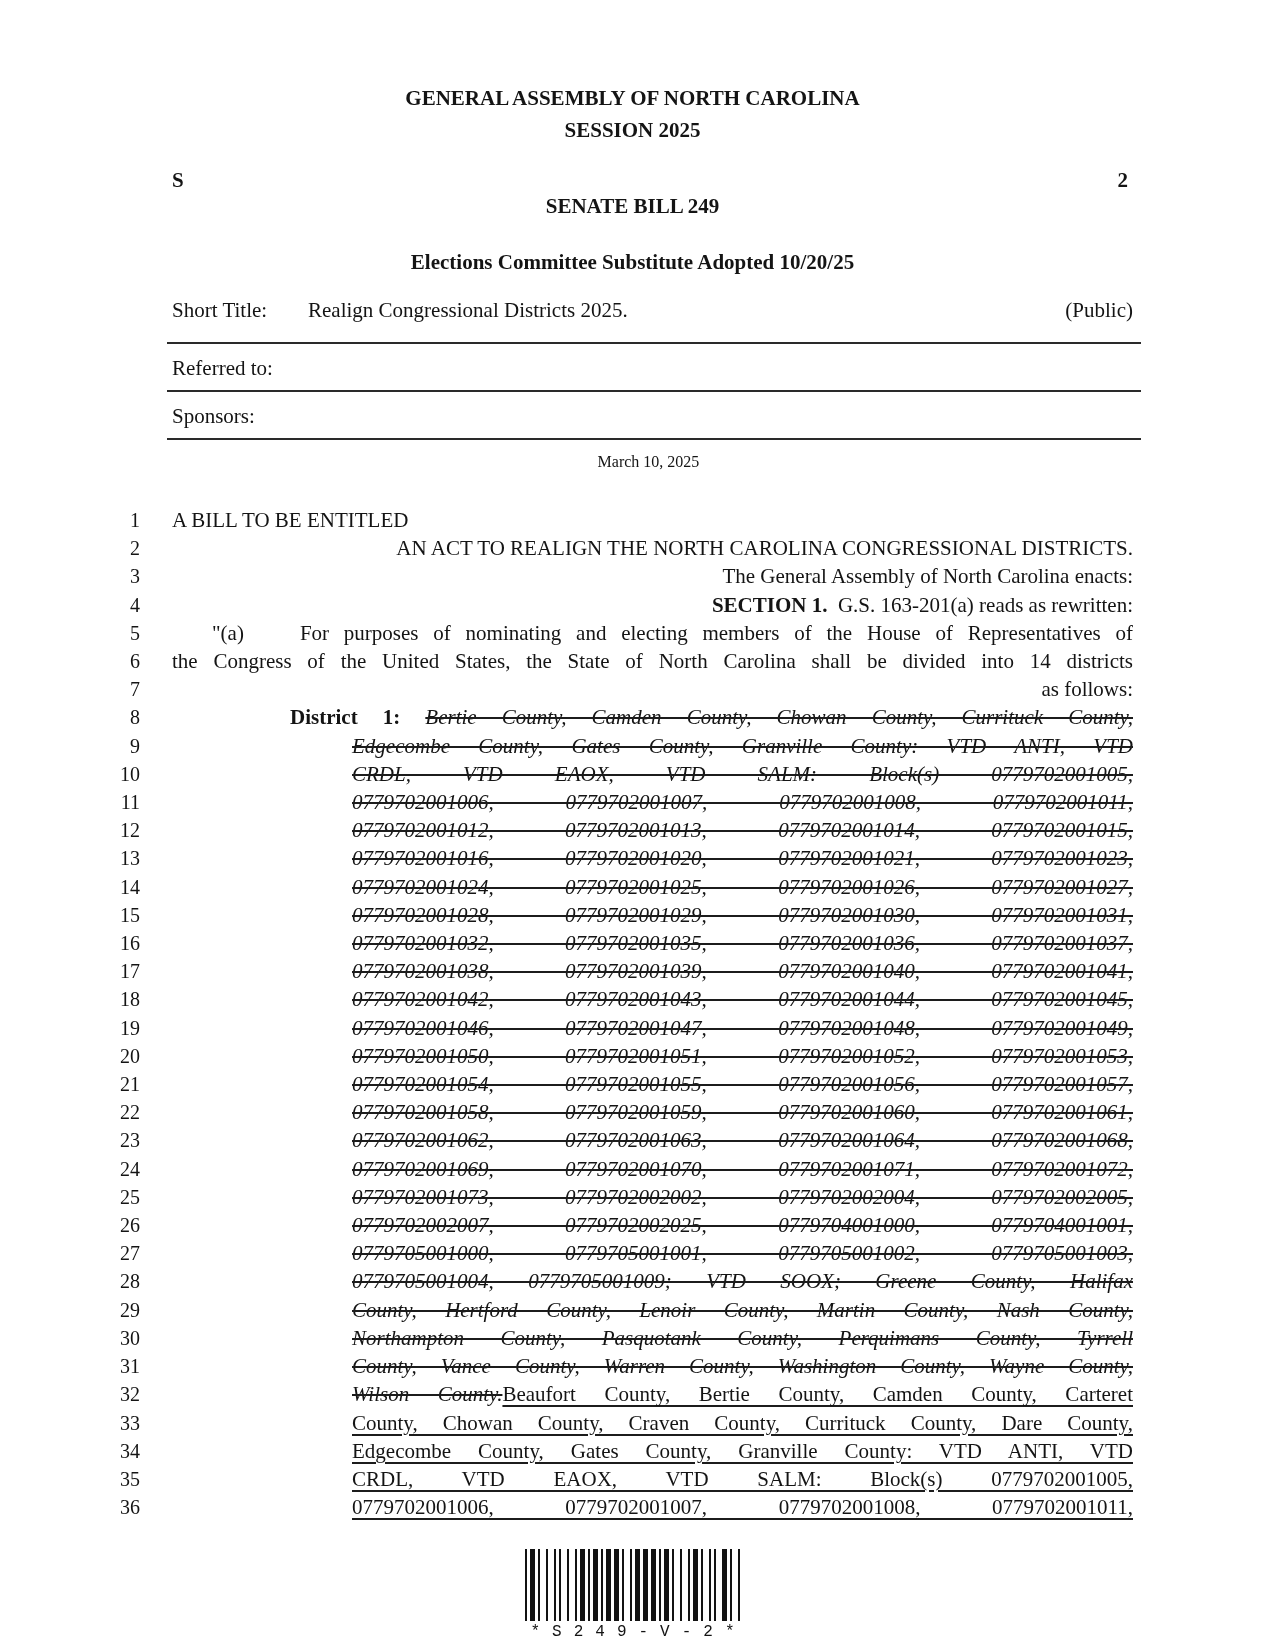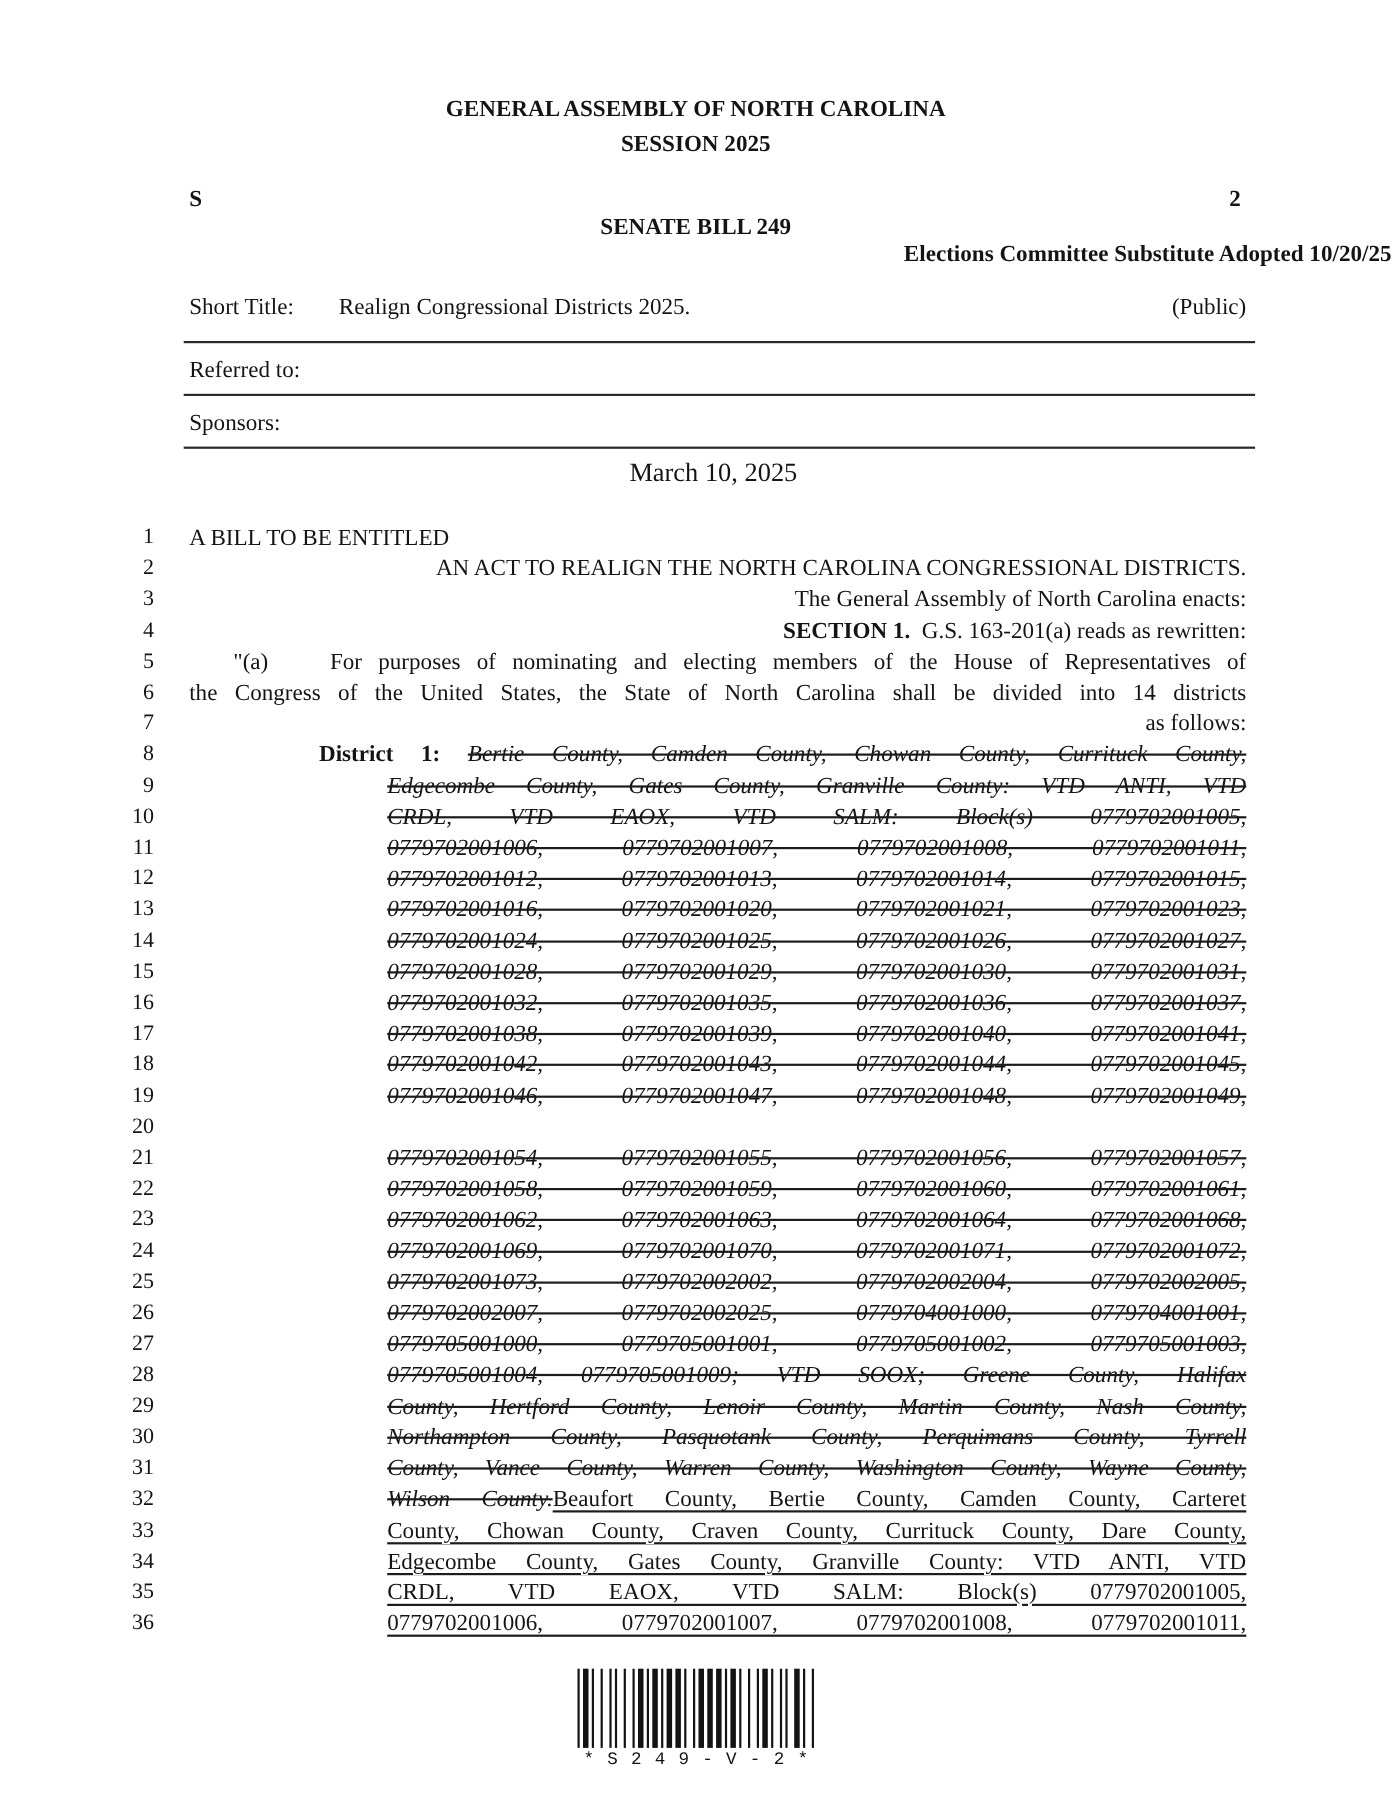--- a/index.html
+++ b/index.html
@@ -14,30 +14,30 @@
   
   .header{padding-top:86px;text-align:center;font-weight:bold;font-size:21px;line-height:24px;}
   .header .session{margin-top:8px;}
   .s2row{
     margin:26px 132px 0 167px;
     padding:0 5px;
     display:flex;justify-content:space-between;
     font-weight:bold;font-size:21px;line-height:24px;
   }
   .bill-title{margin-top:2px;text-align:center;font-weight:bold;font-size:21px;line-height:24px;}
-  .subtitle{text-align:right;font-weight:bold;font-size:21px;line-height:24px;}
+  .subtitle{text-align:center;font-weight:bold;font-size:21px;line-height:24px;margin-top:32px;}
   
   .meta{margin:24px 124px 0 167px;font-size:21px;line-height:24px;}
   .meta-row{border-bottom:2px solid #2a2a2a;}
   .row-shorttitle{display:flex;padding:0 8px 20px 5px;}
   .row-shorttitle .lbl{flex:none;width:136px;}
   .row-shorttitle .val{flex:1;}
   .row-shorttitle .pub{flex:none;}
   .row-plain{padding:12px 8px 10px 5px;}
-  .date{margin-top:10px;text-align:center;font-size:24px;line-height:24px;padding-left:32px;}
+  .date{margin-top:10px;text-align:center;font-size:16px;line-height:24px;padding-left:32px;}
   
   .lines{margin-top:32px;font-size:21px;line-height:28.2px;}
   .line{display:flex;}
   .num{flex:none;width:30px;margin-left:110px;text-align:right;font-size:20px;}
   .txt{flex:none;width:961px;margin-left:32px;box-sizing:border-box;text-align:right;}
   .ind-center{text-align:left;}
   .ind-sect{padding-left:118px;}
   .ind-quote{padding-left:40px;}
   .ind-hang{padding-left:180px;}
   .just{text-align:justify;text-align-last:justify;}
@@ -165,20 +165,21 @@
       <div class="line">
         <span class="num">18</span>
         <div class="txt ind-hang just"><span class="seg-strike">0779702001042, 0779702001043, 0779702001044, 0779702001045,</span></div>
       </div>
       <div class="line">
         <span class="num">19</span>
         <div class="txt ind-hang just"><span class="seg-strike">0779702001046, 0779702001047, 0779702001048, 0779702001049,</span></div>
       </div>
       <div class="line">
         <span class="num">20</span>
+        <div class="txt ind-hang just"><span class="seg-strike">0779702001050, 0779702001051, 0779702001052, 0779702001053,</span></div>
       </div>
       <div class="line">
         <span class="num">21</span>
         <div class="txt ind-hang just"><span class="seg-strike">0779702001054, 0779702001055, 0779702001056, 0779702001057,</span></div>
       </div>
       <div class="line">
         <span class="num">22</span>
         <div class="txt ind-hang just"><span class="seg-strike">0779702001058, 0779702001059, 0779702001060, 0779702001061,</span></div>
       </div>
       <div class="line">

